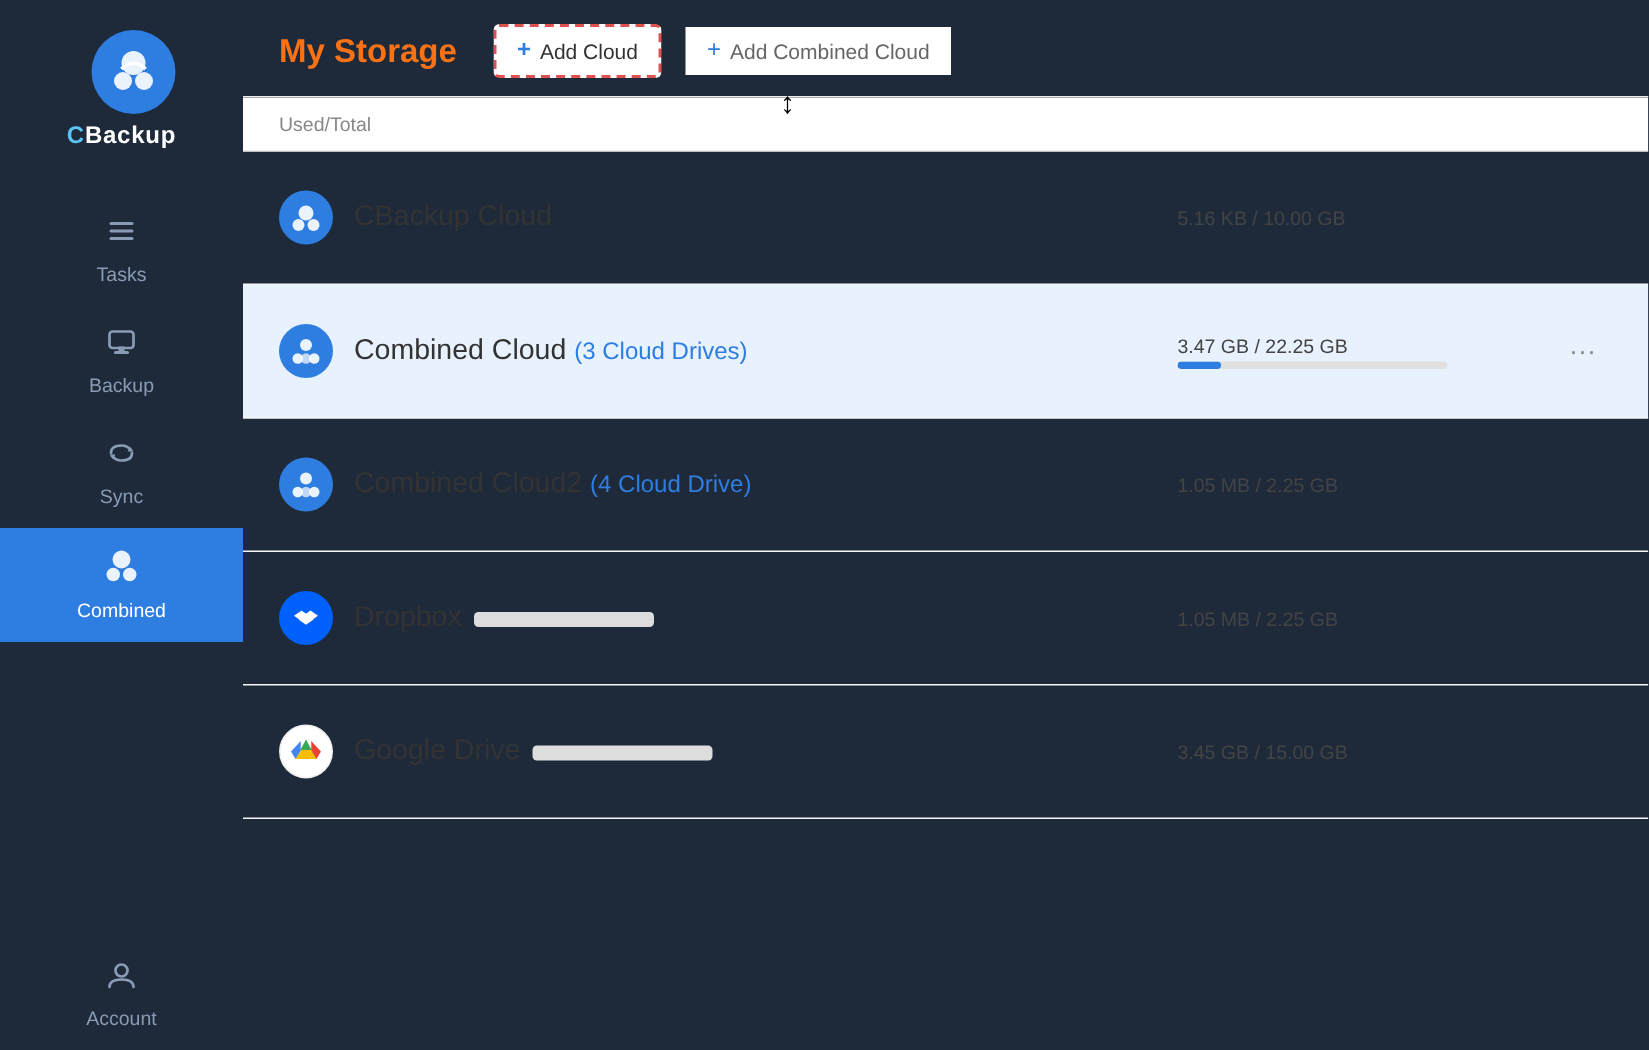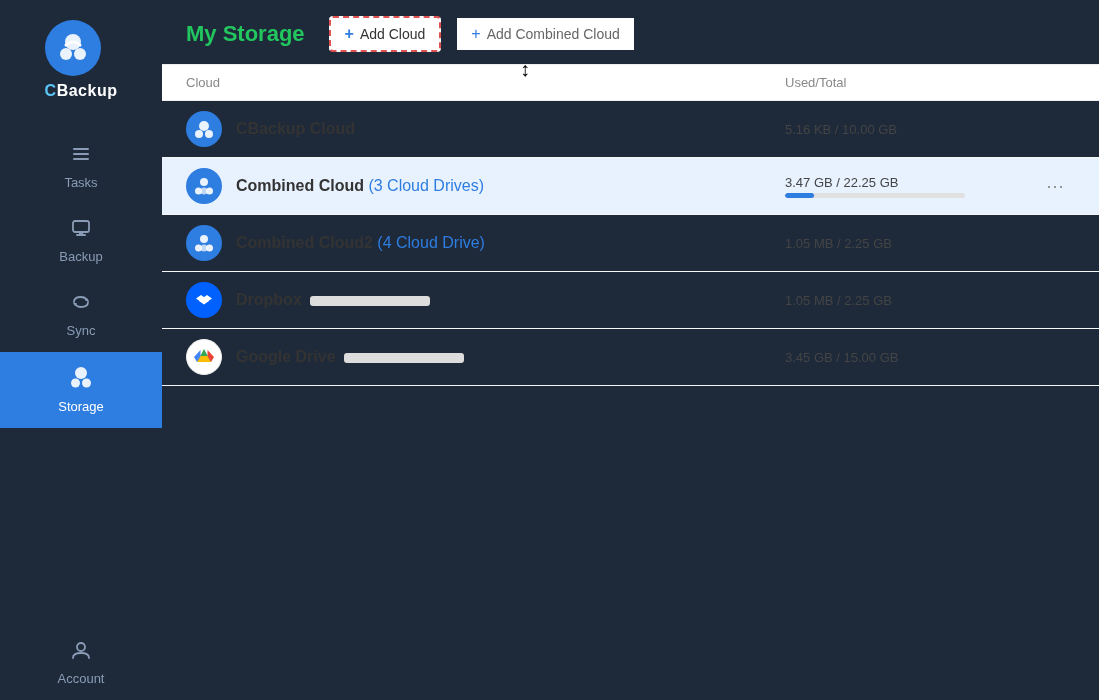--- a/index.html
+++ b/index.html
@@ -19,21 +19,21 @@
       background: #1e2a3a;
       display: flex;
       flex-direction: column;
       align-items: center;
       padding-top: 20px;
       flex-shrink: 0;
     }
     .logo-area {
       display: flex;
       flex-direction: column;
-      align-items: flex-start;
+      align-items: flex-end;
       margin-bottom: 30px;
     }
     .logo-icon {
       width: 56px; height: 56px;
       background: #2e7de0;
       border-radius: 50%;
       display: flex; align-items: center; justify-content: center;
       margin-bottom: 6px;
     }
     .logo-text {
@@ -70,21 +70,21 @@
     .page-header {
       display: flex;
       align-items: center;
       padding: 16px 24px 12px 24px;
       gap: 16px;
       border-bottom: 1px solid #eee;
     }
     .page-title {
       font-size: 22px;
       font-weight: 700;
-      color: #22c55e;
+      color: #f97316;
       margin-right: 8px;
     }
     .add-cloud-btn {
       display: flex;
       align-items: center;
       gap: 6px;
       padding: 7px 14px;
       border: 2px dashed #e05252;
       border-radius: 4px;
       background: white;
@@ -122,21 +122,21 @@
     }
     .col-header {
       font-size: 13px;
       color: #888;
       font-weight: 500;
     }
 
     .storage-row {
       display: grid;
       grid-template-columns: 1fr 250px 40px;
-      padding: 10px 24px;
+      padding: 26px 24px;
       align-items: center;
       border-bottom: 1px solid #f5f5f5;
       cursor: pointer;
     }
     .storage-row.selected { background: #e8f2ff; }
 
     .cloud-info {
       display: flex;
       align-items: center;
       gap: 14px;
@@ -147,23 +147,23 @@
       display: flex; align-items: center; justify-content: center;
       flex-shrink: 0;
     }
     .cloud-icon.cbackup { background: #2e7de0; }
     .cloud-icon.combined { background: #2e7de0; }
     .cloud-icon.dropbox { background: #0061ff; }
     .cloud-icon.googledrive { background: white; border: 1px solid #eee; }
     .cloud-icon.onedrive { background: #0078d4; }
 
     .cloud-name {
-      font-size: 16px;
+      font-size: 19px;
       color: #333;
-      font-weight: 700;
+      font-weight: 400;
     }
     .cloud-sub {
       font-size: 16px;
       color: #2e7de0;
     }
     .cloud-masked {
       display: inline-block;
       width: 120px;
       height: 10px;
       background: #ddd;
@@ -271,21 +271,21 @@
       </div>
 
       <div class="nav-item active">
         <span class="nav-icon">
           <svg width="22" height="22" viewBox="0 0 22 22" fill="none">
             <circle cx="11" cy="7" r="6" fill="white" opacity="0.9"></circle>
             <circle cx="5.5" cy="17" r="4.5" fill="white" opacity="0.9"></circle>
             <circle cx="16.5" cy="17" r="4.5" fill="white" opacity="0.9"></circle>
           </svg>
         </span>
-        <span style="color:white">Storage</span>
+        <span style="color:white">Combined</span>
       </div>
 
       <div style="flex:1"></div>
 
       <div class="nav-item">
         <span class="nav-icon">
           <svg width="20" height="20" viewBox="0 0 20 20" fill="none">
             <circle cx="10" cy="7" r="4" stroke="#8a9bb5" stroke-width="1.8" fill="none"></circle>
             <path d="M2 18 Q2 13 10 13 Q18 13 18 18" stroke="#8a9bb5" stroke-width="1.8" fill="none" stroke-linecap="round"></path>
           </svg>
@@ -306,21 +306,20 @@
       <button class="add-combined-btn">
         <span class="plus">+</span>
         <span>Add Combined Cloud</span>
       </button>
     </div>
 
     <div style="position:absolute; top:58px; left:358px; font-size:20px; pointer-events:none; z-index:100;">↕</div>
 
     <div class="storage-table">
       <div class="table-header">
-        <span class="col-header">Cloud</span>
         <span class="col-header">Used/Total</span>
         <span></span>
       </div>
 
       <div class="storage-row">
         <div class="cloud-info">
           <div class="cloud-icon cbackup">
             <svg width="22" height="22" viewBox="0 0 22 22" fill="none">
               <circle cx="11" cy="8" r="5" fill="white" opacity="0.9"></circle>
               <circle cx="6" cy="16" r="4" fill="white" opacity="0.9"></circle>

